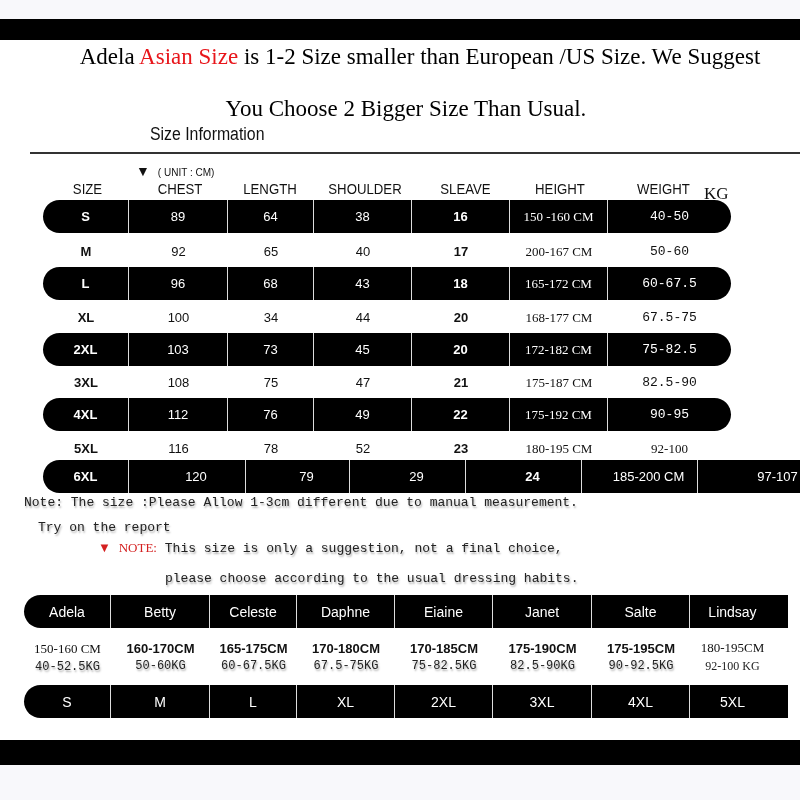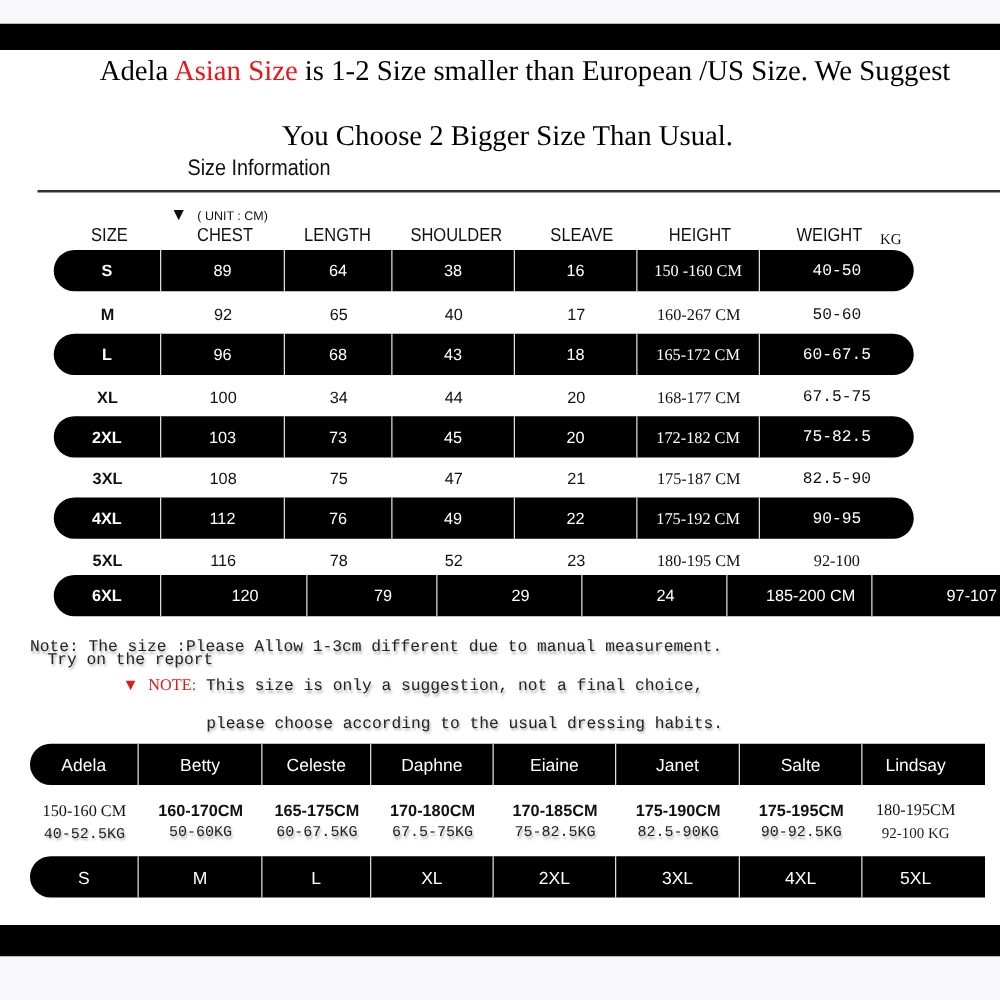--- a/index.html
+++ b/index.html
@@ -10,29 +10,29 @@
     .panel { position: absolute; left: 0; top: 40px; width: 800px; height: 700px; background: #fff; }
     .headline { position: absolute; left: 0; width: 800px; text-align: center; font-family: "Liberation Serif", serif; font-size: 23px; color: #000; white-space: nowrap; }
     .headline.l1 { top: 44px; left: 20px; }
     .headline.l2 { top: 96px; left: 6px; }
     .red { color: #e8161b; }
     .size-info { position: absolute; left: 150px; top: 124px; font-size: 18px; color: #111; transform: scaleX(0.88); transform-origin: left; }
     .hrule { position: absolute; left: 30px; top: 152px; width: 770px; height: 2px; background: #333; }
     .unit { position: absolute; left: 136px; top: 163px; font-size: 10px; color: #111; }
     .unit .tri { font-size: 14px; margin-right: 8px; }
     .hdr { position: absolute; top: 180px; font-size: 15px; color: #111; transform: scaleX(0.88); transform-origin: center; text-align: center; }
-    .kg-note { position: absolute; left: 704px; top: 184px; font-family: "Liberation Serif", serif; font-size: 12px; color: #111; }
+    .kg-note { position: absolute; left: 704px; top: 184px; font-family: "Liberation Serif", serif; font-size: 17px; color: #111; }
     .row { position: absolute; left: 43px; height: 33px; display: flex; }
     .row .cell { display: flex; align-items: center; justify-content: center; font-size: 13px; height: 100%; }
     .row.dark { background: #000; border-radius: 17px; }
     .row.dark .cell { color: #fff; border-right: 1.5px solid #ddd; }
     .row.dark .cell:last-child { border-right: none; }
     .row.light .cell { color: #111; }
     .c0 { width: 86px; } .c1 { width: 99px; } .c2 { width: 86px; } .c3 { width: 98px; }
-    .c4 { width: 98px; } .c5 { width: 98px; } .c6 { width: 123px; }
+    .c4 { width: 98px; font-weight: bold; } .c5 { width: 98px; } .c6 { width: 123px; }
     .serif { font-family: "Liberation Serif", serif; }
     .mono { font-family: "Liberation Mono", monospace; }
     .note { position: absolute; font-family: "Liberation Mono", monospace; font-size: 13px; color: #222; white-space: nowrap; text-shadow: 1px 2px 2px #aaa; }
     .note-red { color: #d42020; font-family: "Liberation Serif", serif; font-size: 13px; text-shadow: none; }
     .btable { position: absolute; left: 24px; width: 764px; display: flex; }
     .btable.dark { background: #000; height: 33px; border-radius: 17px 0 0 17px; }
     .btable .bcell { display: flex; align-items: center; justify-content: center; flex-direction: column; border-right: 1.5px solid #ddd; color: #fff; font-size: 14px; }
     .btable .bcell:last-child { border-right: none; }
     .btable.light .bcell { color: #111; border-right: none; }
     .b0 { width: 87px; text-align: center; } .b1 { width: 99px; } .b2 { width: 87px; } .b3 { width: 98px; }
@@ -73,21 +73,21 @@
   <div class="cell c4">16</div>
   <div class="cell c5 serif">150 -160 CM</div>
   <div class="cell c6 mono">40-50</div>
 </div>
 <div class="row light" style="top:235px;">
   <div class="cell c0" style="font-weight:bold">M</div>
   <div class="cell c1">92</div>
   <div class="cell c2">65</div>
   <div class="cell c3">40</div>
   <div class="cell c4">17</div>
-  <div class="cell c5 serif">160-267 CM</div>
+  <div class="cell c5 serif">200-167 CM</div>
   <div class="cell c6 mono">50-60</div>
 </div>
 <div class="row dark" style="top:267px;">
   <div class="cell c0" style="font-weight:bold">L</div>
   <div class="cell c1">96</div>
   <div class="cell c2">68</div>
   <div class="cell c3">43</div>
   <div class="cell c4">18</div>
   <div class="cell c5 serif">165-172 CM</div>
   <div class="cell c6 mono">60-67.5</div>
@@ -140,21 +140,21 @@
 <div class="row dark" style="top:460px;gap:18px;">
   <div class="cell c0" style="font-weight:bold">6XL</div>
   <div class="cell c1">120</div>
   <div class="cell c2">79</div>
   <div class="cell c3">29</div>
   <div class="cell c4">24</div>
   <div class="cell c5">185-200 CM</div>
   <div class="cell c6">97-107</div>
 </div>
 
-<div class="note" style="left:24px;top:510px;">Note: The size :Please Allow 1-3cm different due to manual measurement.</div>
+<div class="note" style="left:24px;top:495px;">Note: The size :Please Allow 1-3cm different due to manual measurement.</div>
 <div class="note" style="left:38px;top:520px;">Try on the report</div>
 <div class="note" style="left:98px;top:540px;"><span class="note-red">▼</span> <span class="note-red">NOTE:</span> <span>This size is only a suggestion, not a final choice,</span></div>
 <div class="note" style="left:165px;top:571px;">please choose according to the usual dressing habits.</div>
 
 <div class="btable dark" style="top:595px;">
   <div class="bcell b0">Adela</div>
   <div class="bcell b1">Betty</div>
   <div class="bcell b2">Celeste</div>
   <div class="bcell b3">Daphne</div>
   <div class="bcell b4" style="width:98px">Eiaine</div>

